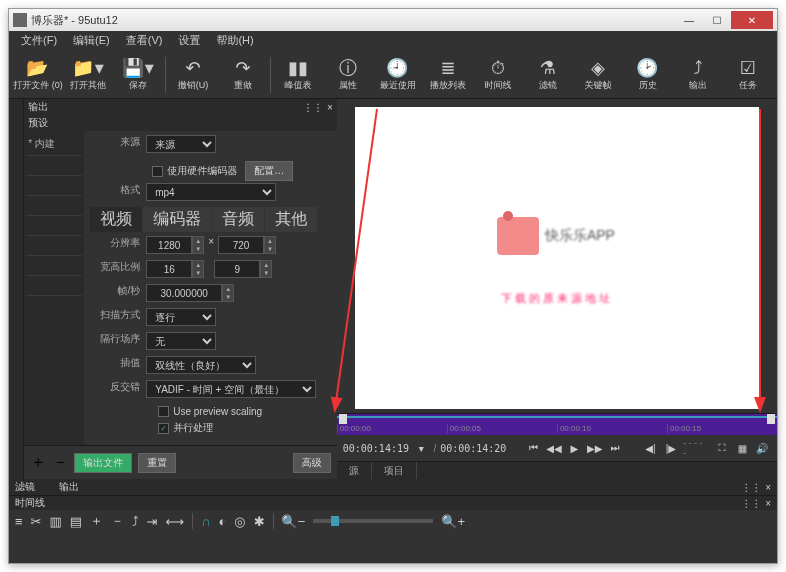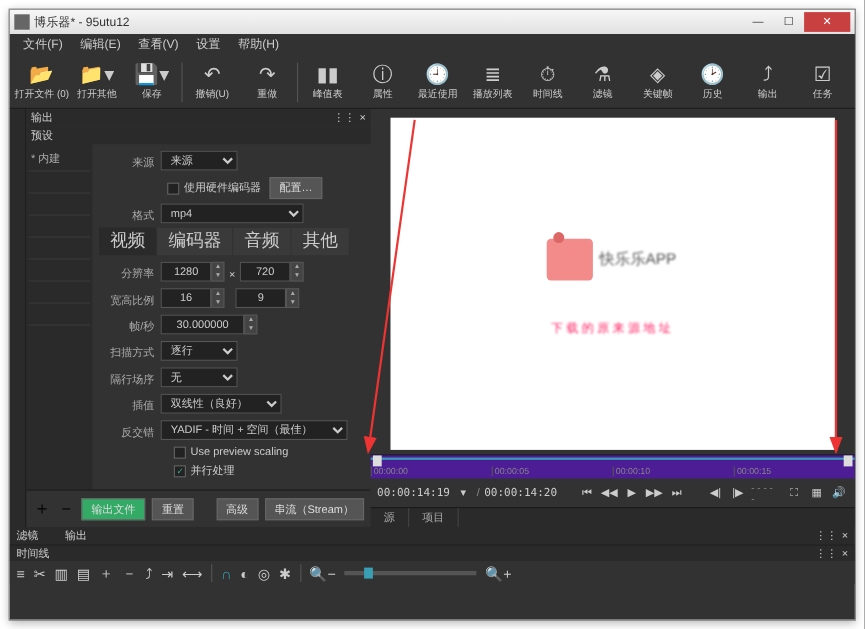--- a/index.html
+++ b/index.html
@@ -18,21 +18,21 @@
 .tool-sep { width: 1px; height: 36px; background: #555; margin: 0 2px; }
 .main { display: flex; height: 380px; }
 .side-strip { width: 16px; background: #2a2a2a; border-right: 1px solid #1a1a1a; }
 .panel-left { width: 330px; background: #323232; display: flex; flex-direction: column; }
 .panel-header { height: 16px; background: #2a2a2a; color: #ccc; font-size: 10px; padding: 1px 4px; display: flex; align-items: center; }
 .panel-header .spacer { flex: 1; }
 .panel-body { flex: 1; display: flex; }
 .preset-col { width: 60px; background: #2a2a2a; color: #aaa; font-size: 10px; padding: 2px; }
 .preset-item { padding: 4px 2px; border-bottom: 1px solid #3a3a3a; }
 .props { flex: 1; padding: 4px 6px; color: #ccc; font-size: 10px; }
-.prop-row { display: flex; align-items: flex-end; margin-bottom: 4px; height: 20px; }
+.prop-row { display: flex; align-items: flex-start; margin-bottom: 4px; height: 20px; }
 .prop-label { width: 56px; text-align: right; padding-right: 6px; color: #aaa; }
 .prop-select { background: #222; border: 1px solid #555; color: #ccc; font-size: 10px; padding: 1px 4px; height: 18px; }
 .prop-input { background: #222; border: 1px solid #555; color: #ccc; font-size: 10px; padding: 1px 4px; height: 18px; width: 46px; text-align: center; }
 .spinner { width: 12px; height: 18px; background: #444; border: 1px solid #555; display: flex; flex-direction: column; font-size: 6px; color: #aaa; }
 .spinner span { flex: 1; display: flex; align-items: center; justify-content: center; cursor: pointer; }
 .tabs { display: flex; margin: 4px 0; }
 .tab { padding: 2px 10px; background: #3a3a3a; color: #ccc; font-size: 16px; margin-right: 1px; cursor: pointer; }
 .tab.active { background: #2a2a2a; }
 .checkbox-row { display: flex; align-items: center; font-size: 10px; color: #ccc; padding: 2px 0 2px 68px; }
 .checkbox { width: 11px; height: 11px; background: #222; border: 1px solid #666; margin-right: 4px; display: flex; align-items: center; justify-content: center; font-size: 8px; color: #4a9; }
@@ -256,21 +256,20 @@
           </div>
         </div>
       </div>
       <div class="export-row">
         <span class="sm-icon">＋</span>
         <span class="sm-icon">－</span>
         <button class="btn" style="background:#3a6">输出文件</button>
         <button class="btn">重置</button>
         <div style="flex:1"></div>
         <button class="btn">高级</button>
-        <button class="btn">串流（Stream）</button>
       </div>
     </div>
 
     <div class="preview-area">
       <div class="preview-canvas">
         <div class="preview-logo">
           <div class="preview-logo-img"></div>
           <div class="preview-logo-text">快乐乐APP</div>
         </div>
         <div class="preview-sub">下载的原来源地址</div>

